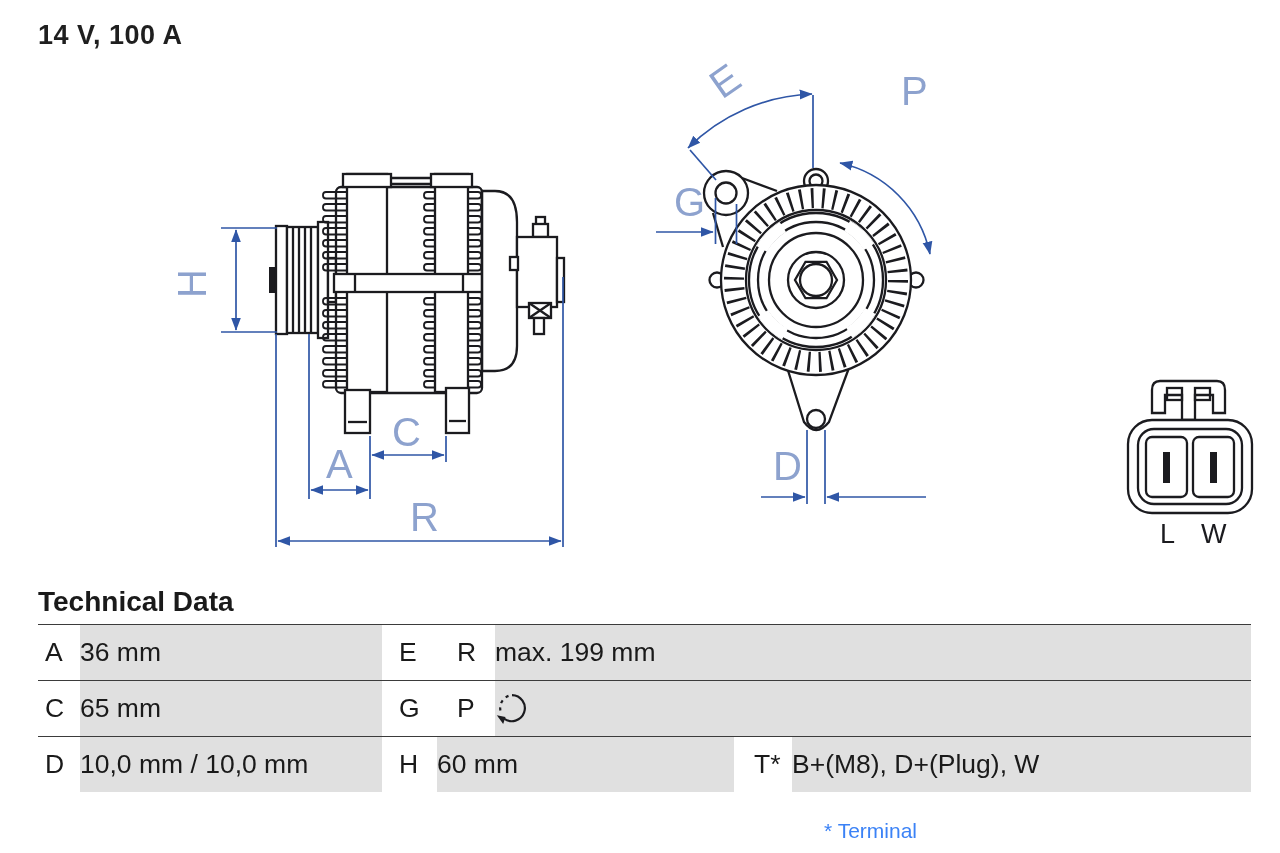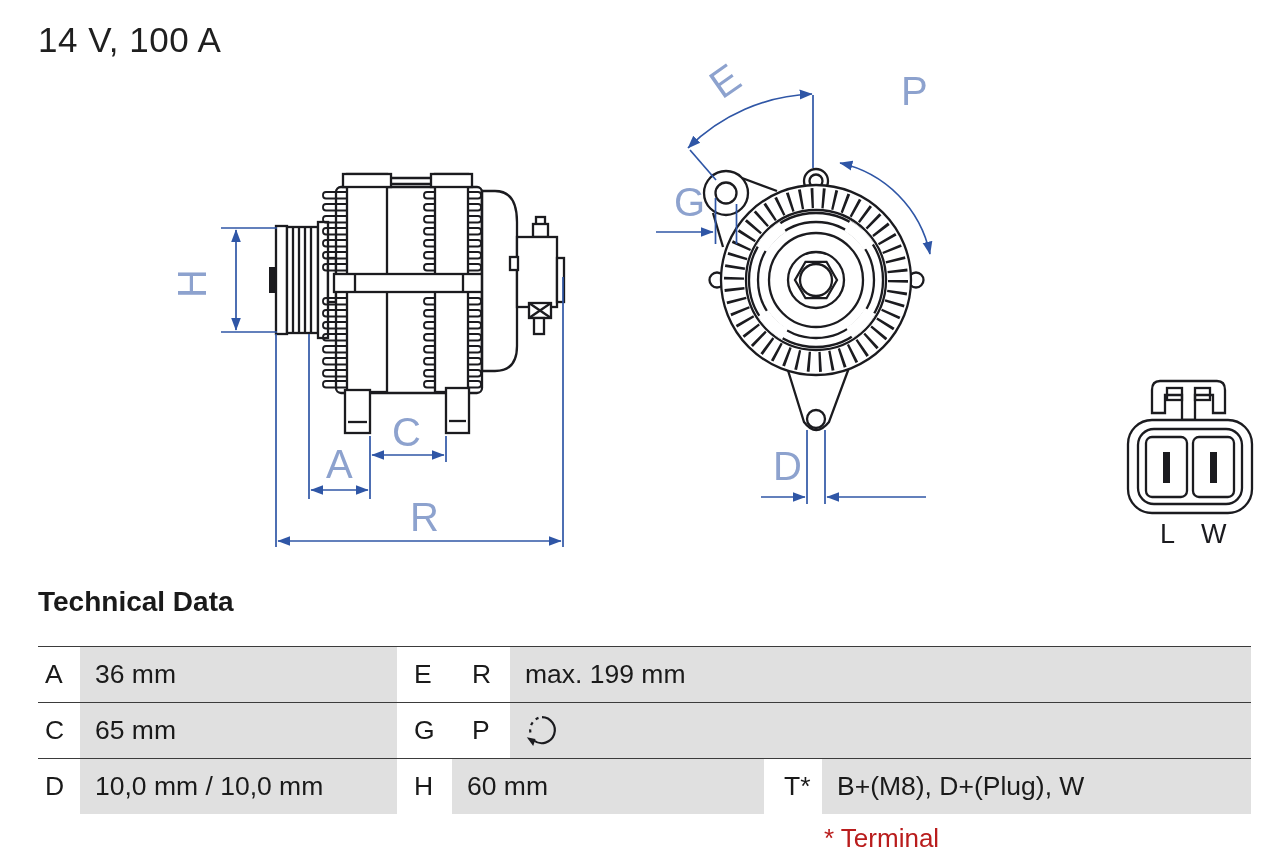--- a/index.html
+++ b/index.html
@@ -1,38 +1,38 @@
 <!DOCTYPE html>
 <html><head>
 <meta charset="utf-8">
 <style>
   html,body{margin:0;padding:0;background:#fff;}
   .sheet{
     position:relative;width:1280px;height:853px;background:#ffffff;overflow:hidden;
     font-family:"Liberation Sans",sans-serif;color:#1a1a1a;
   }
   .rating{
-    position:absolute;left:38px;top:20px;font-size:35px;font-weight:400;color:#1f1f1f;letter-spacing:.5px;
+    position:absolute;left:38px;top:20px;font-size:27px;font-weight:700;color:#1f1f1f;letter-spacing:.5px;
   }
   svg.draw{position:absolute;left:0;top:0;}
   
   .tech{position:absolute;left:38px;top:586px;width:1213px;}
-  .tech-title{font-size:28px;font-weight:bold;color:#1a1a1a;margin:0 0 28px 0;}
+  .tech-title{font-size:28px;font-weight:bold;color:#1a1a1a;margin:0 0 6px 0;}
   .trow{display:flex;height:55px;border-top:1.5px solid #3b3b3b;align-items:stretch;}
   .trow:last-of-type{border-bottom:1.5px solid #3b3b3b;}
   .cell{display:flex;align-items:center;font-size:26.5px;}
   .k{background:#ffffff;}
-  .v{background:#e0e0e0;padding-left:15px;}
+  .v{background:#e0e0e0;}
   .k1{width:35px;padding-left:7px;}
   .v1{width:302px;}
   .k2{width:38px;padding-left:17px;}
   .v2{width:297px;}
   .k3{width:38px;padding-left:20px;}
   .v3{flex:1;}
-  .footnote{font-size:26px;color:#b91c1c;margin:9px 0 0 786px;}
+  .footnote{font-size:21px;color:#3b82f6;margin:27px 0 0 786px;}
   .roticon{display:block;}
 </style>
 </head>
 <body>
 
 <div class="sheet">
 
   <div class="rating">14 V, 100 A</div>
 
   <svg class="draw" width="1280" height="578" viewBox="0 0 1280 578">

